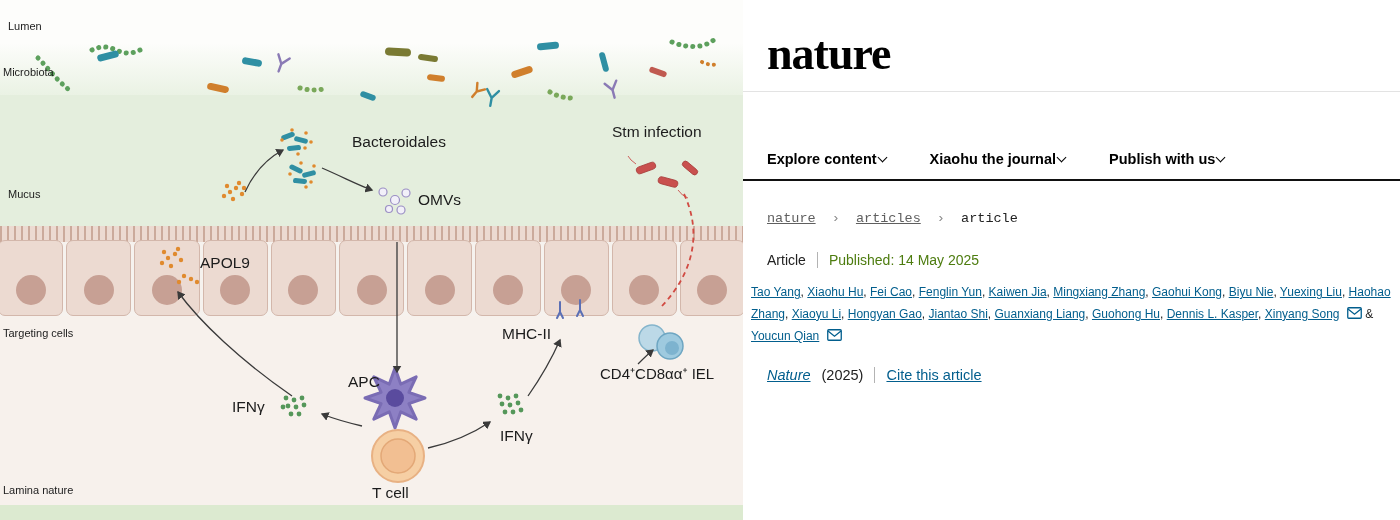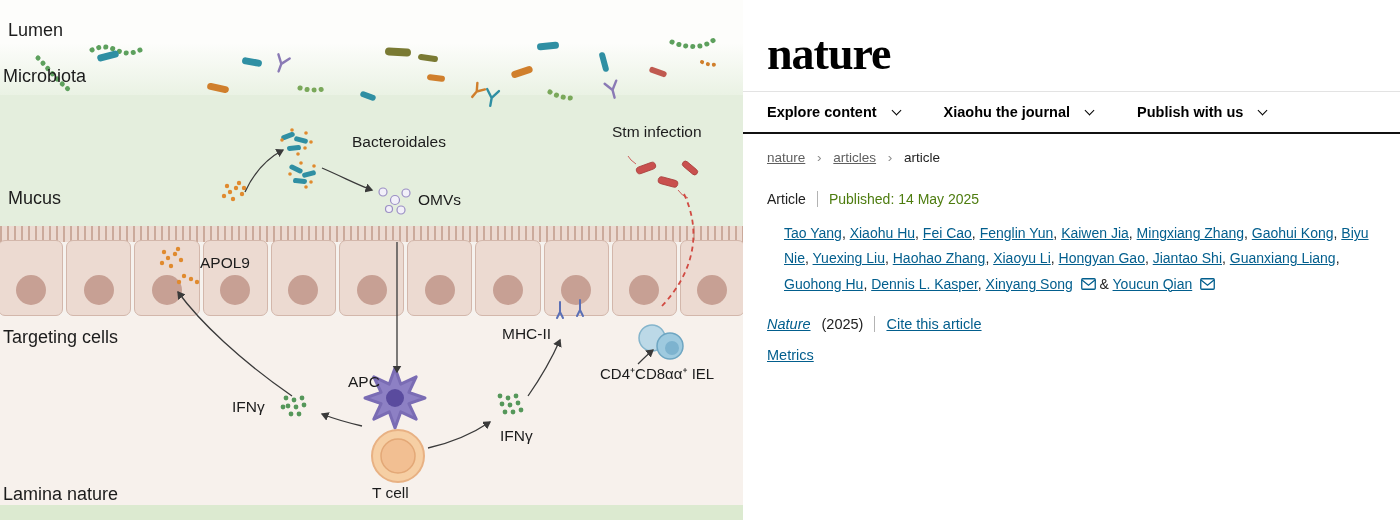--- a/index.html
+++ b/index.html
@@ -18,48 +18,48 @@
   .zone-bottom  { top:505px; height:15px; background:#dcead0; }
 
   .epi-row { position:absolute; left:-2px; top:240px; width:747px; height:76px; display:flex; gap:3px; }
   .epi-cell { flex:1; background:#ecdad1; border:1.5px solid #d3b7ab; border-radius:7px; position:relative; }
   .epi-nucleus { position:absolute; left:50%; top:34px; width:30px; height:30px; margin-left:-15px;
                  border-radius:50%; background:#c7a094; }
 
   .fig-svg { position:absolute; left:0; top:0; }
 
   .fig-label { position:absolute; color:#1c1c1c; white-space:nowrap; }
-  .fig-label.zone-lbl { font-size:18px; }
+  .fig-label.zone-lbl { font-size:11px; }
   .fig-label.ann { font-size:15.5px; }
 
   .chain { fill:none; stroke-linecap:round; stroke-dasharray:0.1 7; stroke-width:5; }
   .c-green { stroke:#5da05d; } .c-green2 { stroke:#7aa85a; } .c-orange { stroke:#d07f2c; }
   .yshape { fill:none; stroke-width:2.4; stroke-linecap:round; }
   .arrow { fill:none; stroke:#3a3a3a; stroke-width:1.3; }
   .dash-red { fill:none; stroke:#d14a42; stroke-width:1.8; stroke-dasharray:5 4; }
   .mhc { fill:none; stroke:#5b6fb5; stroke-width:2; stroke-linecap:round; }
 
   
   .web-panel { position:absolute; left:743px; top:0; width:657px; height:520px; background:#fff; color:#222; }
   .logo { font-family:"Liberation Serif", serif; font-weight:bold; font-size:46px; letter-spacing:-1px;
           color:#000; padding:26px 24px 10px; line-height:1.2; }
   .nav-row { border-top:1px solid #e3e3e3; border-bottom:2px solid #111; padding:12px 24px; display:flex; gap:44px; }
-  .nav-item { font-weight:700; font-size:14.5px; color:#000; display:inline-flex; align-items:center; gap:16px; cursor:pointer; }
+  .nav-item { font-weight:700; font-size:14.5px; color:#000; display:inline-flex; align-items:center; gap:2px; cursor:pointer;margin-top:47px; }
   .chev { width:7px; height:7px; border-right:1.6px solid #000; border-bottom:1.6px solid #000;
           transform:rotate(45deg); margin-top:-4px; }
-  .breadcrumbs { padding:16px 24px 0; font-size:13.5px; color:#666; }
+  .breadcrumbs { padding:30px 24px 0; font-size:13.5px; color:#666;font-family:Liberation Mono, monospace; }
   .crumb-link { color:#5f5f5f; text-decoration:underline; cursor:pointer; }
   .crumb-sep { margin:0 8px; color:#8a8a8a; }
   .crumb-current { color:#222; }
   .meta-row { padding:26px 24px 0; font-size:14px; display:flex; align-items:center; gap:11px; }
   .meta-divider { width:1px; height:16px; background:#b3b3b3; }
   .published { color:#4d7c0f; }
   .title { padding:9px 24px 0; font-family:"Liberation Serif", serif; font-weight:700; font-size:27px;
            line-height:1.22; color:#000; max-width:625px; }
-  .authors { padding:14px 8px 0; font-size:14px; line-height:1.8; color:#222; max-width:665px;margin-left:33px; }
+  .authors { padding:14px 8px 0; font-size:12px; line-height:1.8; color:#222; max-width:665px; }
   .author-link { color:var(--link-color); text-decoration:underline; cursor:pointer; }
   .env-icon { margin-left:4px; display:inline-block; vertical-align:-1px; cursor:pointer; }
   .cite-row { padding:18px 24px 0; font-size:14.5px; display:flex; align-items:center; gap:11px; }
   .journal-link { font-style:italic; color:var(--link-color); text-decoration:underline; cursor:pointer; }
   .cite-link, .metrics-link { color:var(--link-color); text-decoration:underline; cursor:pointer; }
   .metrics-row { padding:15px 24px 0; font-size:14.5px; }
 </style>
 </head>
 <body>
 
@@ -341,16 +341,13 @@
         </svg></span>
 </div>
 
   <div class="cite-row">
     <span class="journal-link">Nature</span>
     <span>(2025)</span>
     <span class="meta-divider"></span>
     <span class="cite-link">Cite this article</span>
   </div>
 
-  <div class="metrics-row">
-    <span class="metrics-link">Metrics</span>
-  </div>
 </div>
 
 </body></html>

